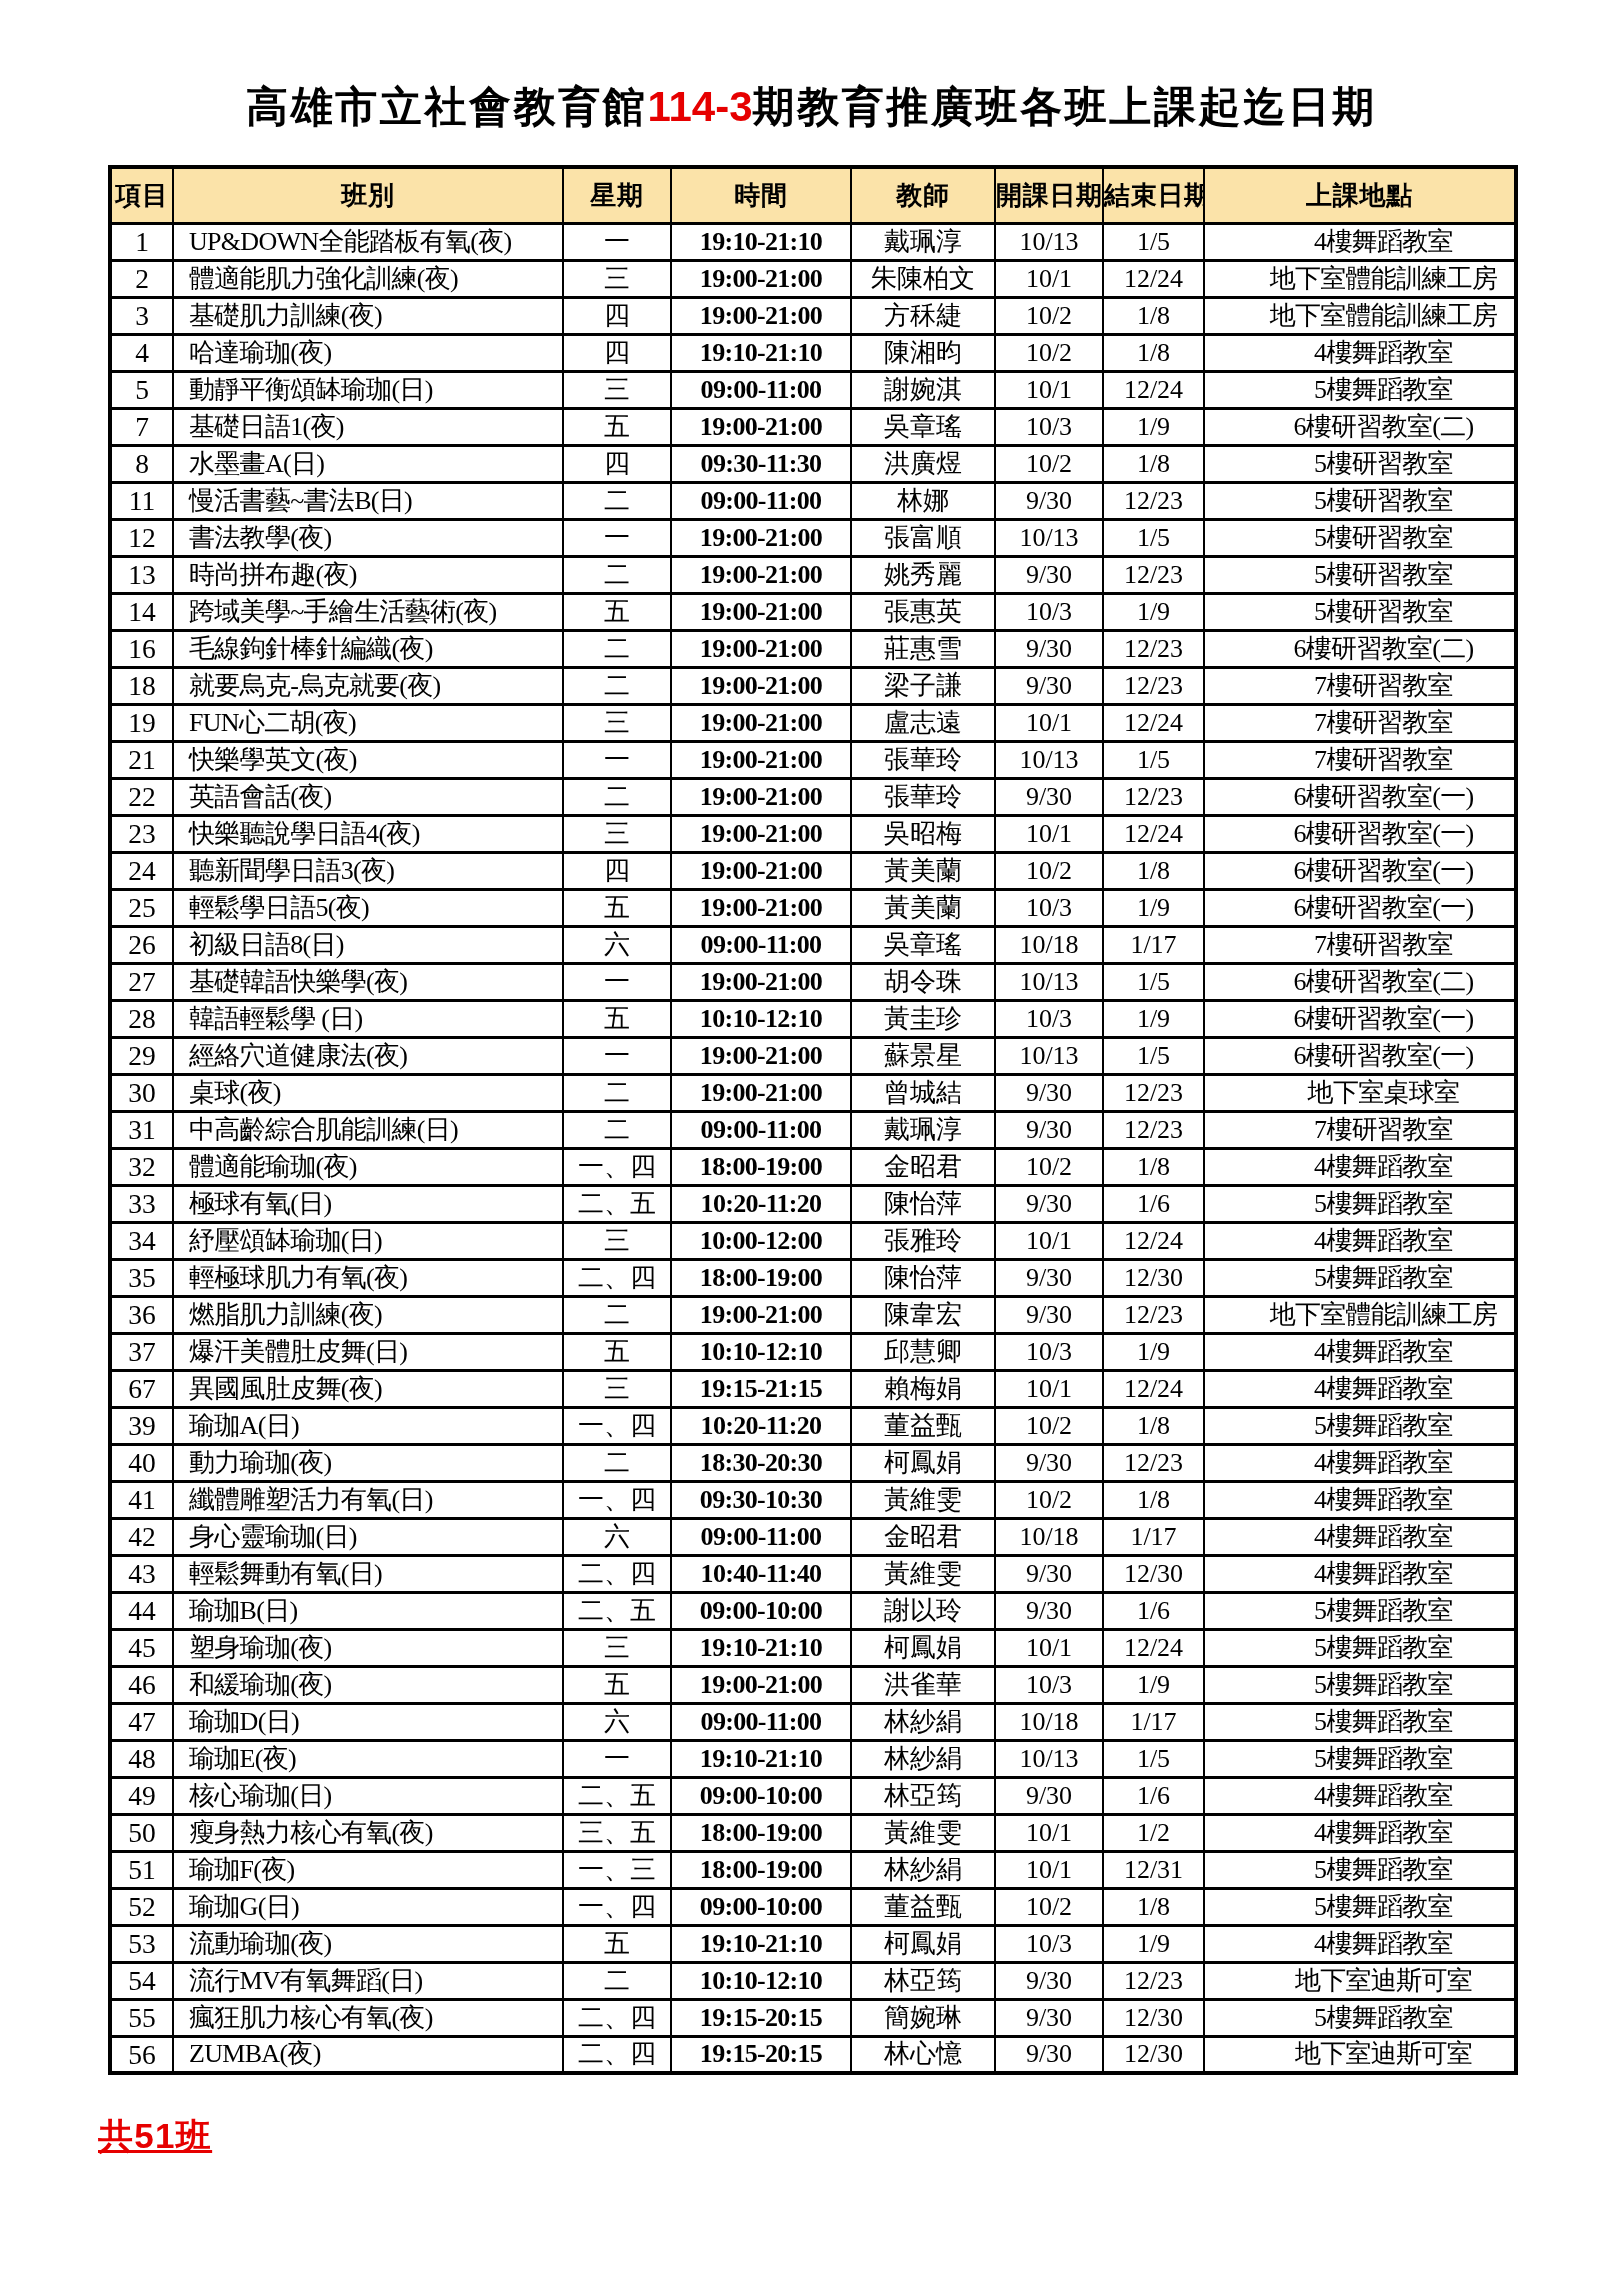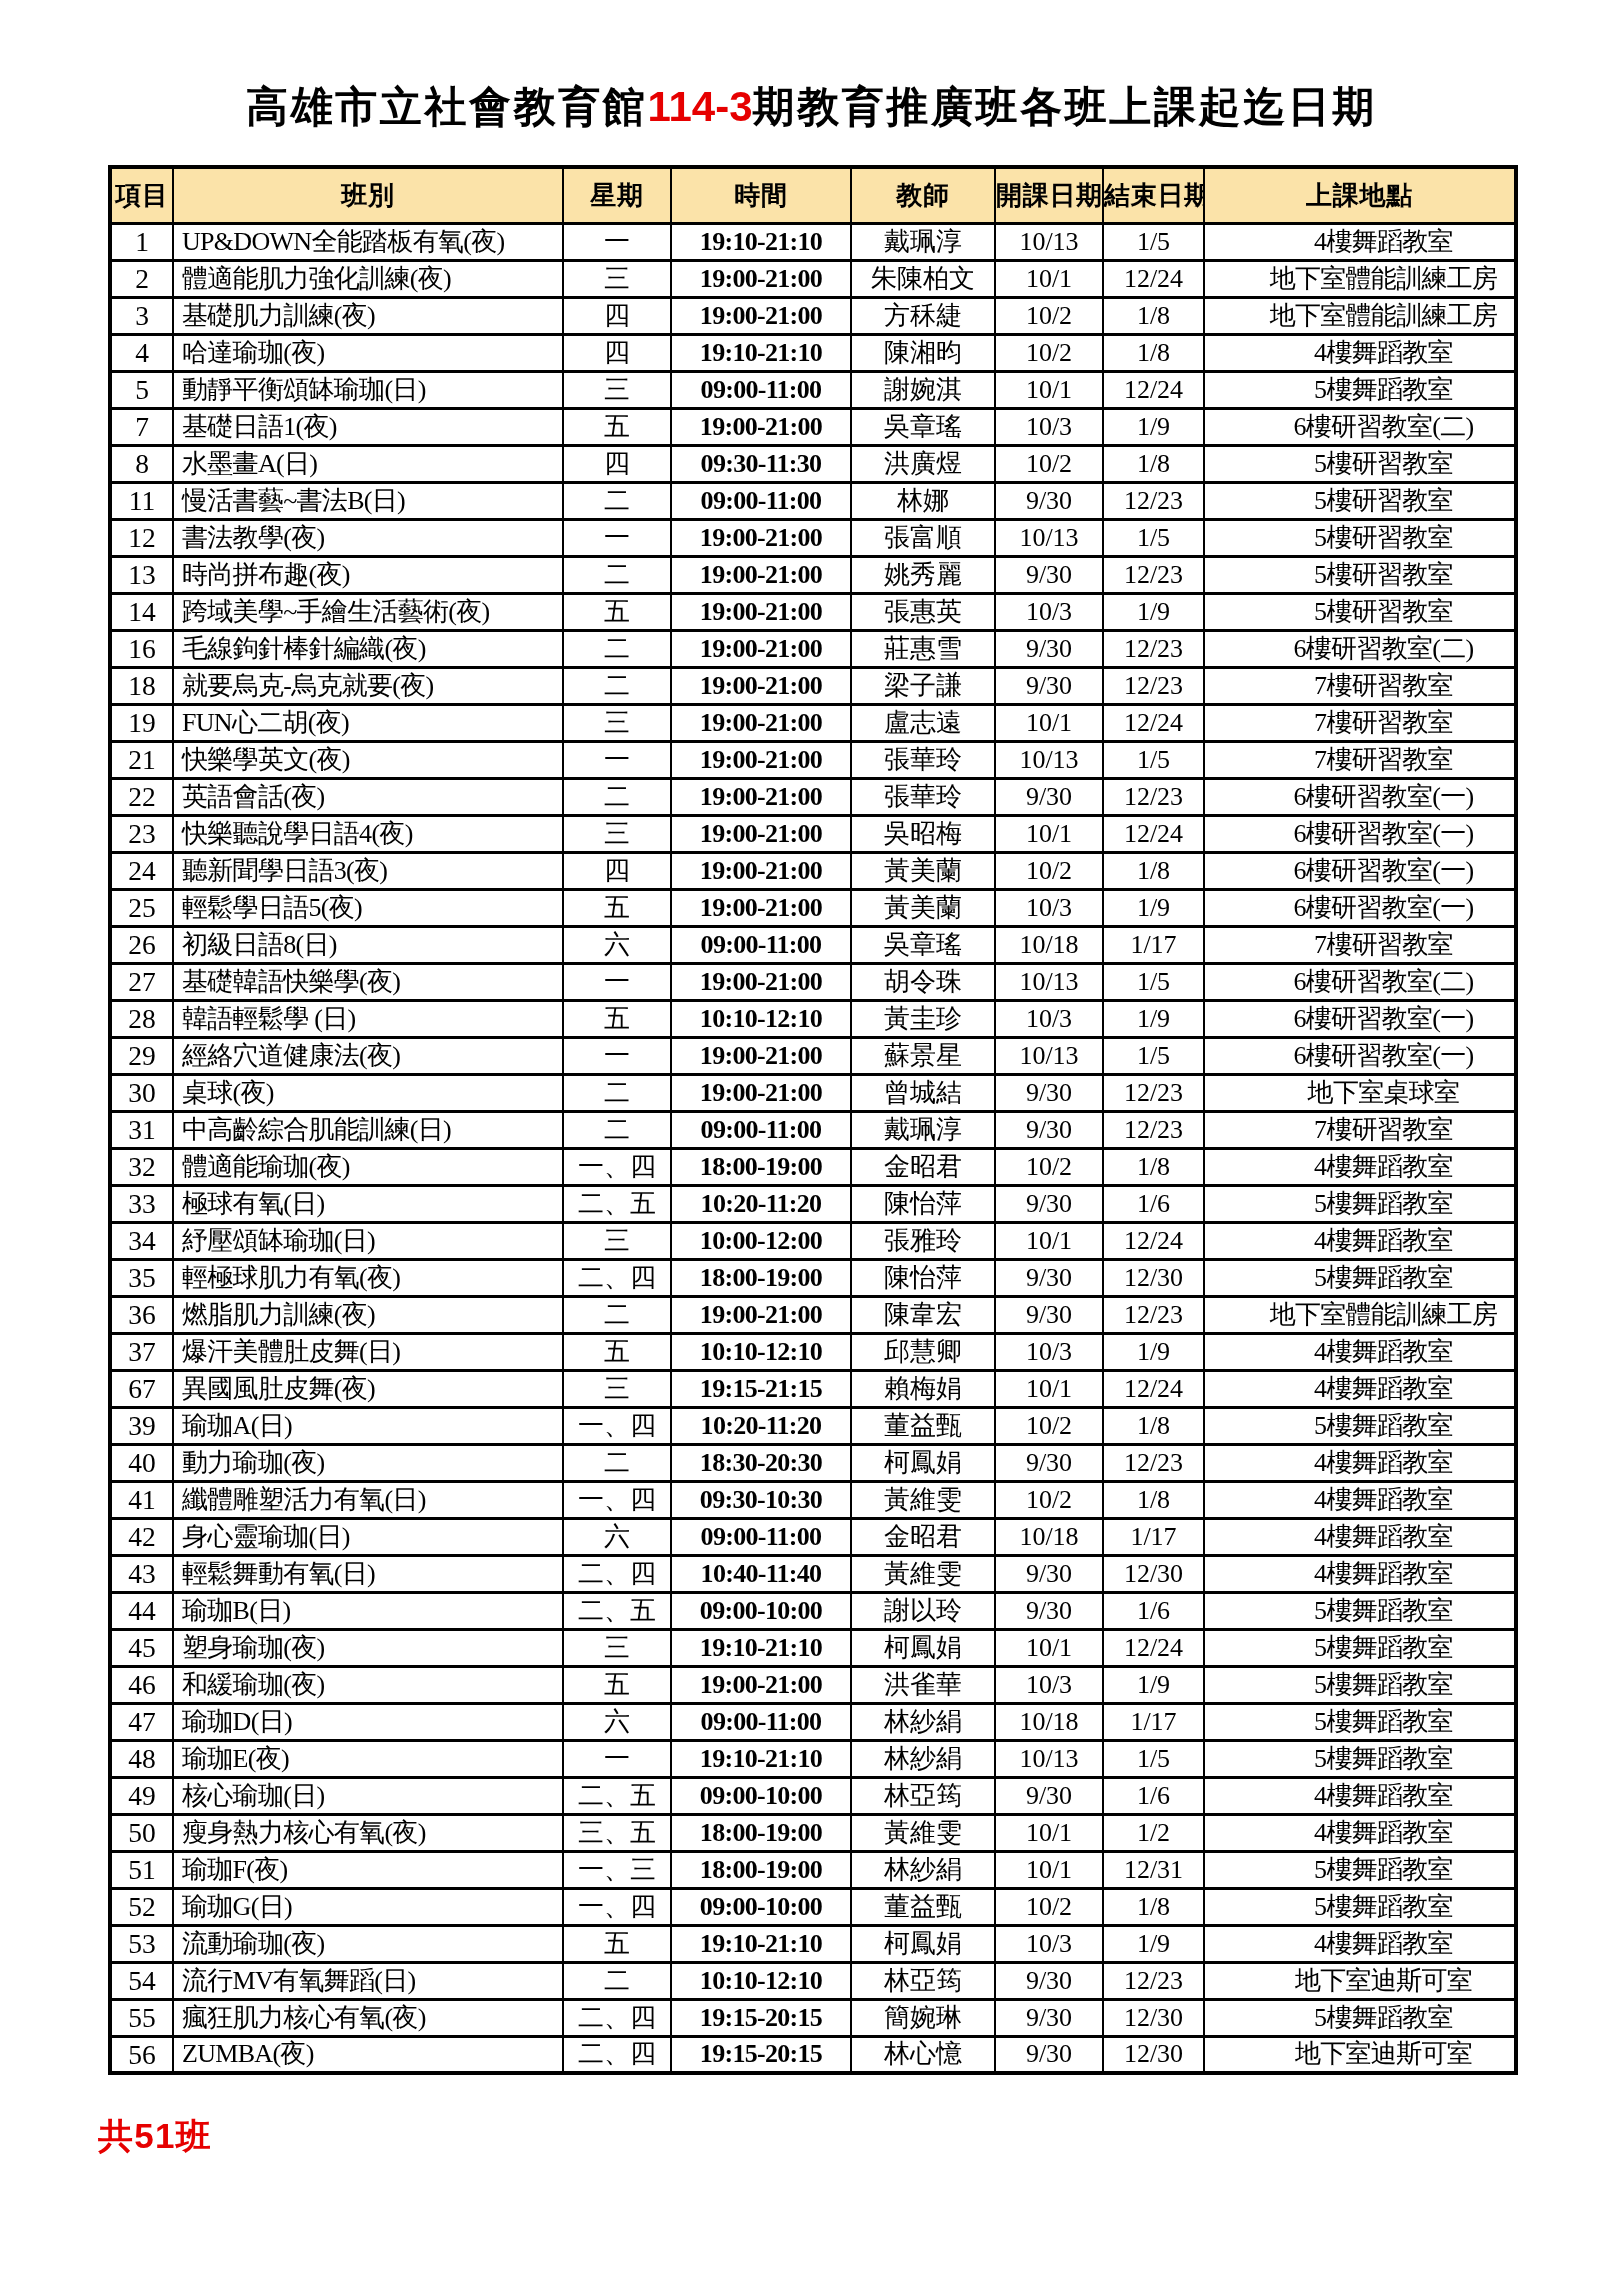--- a/index.html
+++ b/index.html
@@ -65,34 +65,35 @@
     font-weight:bold;
     letter-spacing:0.7px;
   }
   tbody td{
     height:37px;
     font-size:26px;
     line-height:1;
   }
   td.cell-name{
     text-align:left;
-    padding-left:8px;
+    padding-left:15px;
     letter-spacing:-0.7px;
   }
   td.cell-item{font-size:27.5px;}
   td.cell-time{letter-spacing:-0.7px;font-weight:bold;}
   td.cell-loc{letter-spacing:-0.7px;padding-left:48px;}
   .footer-total{
     margin-top:38px;
     margin-left:98px;
     font-size:35px;
     font-weight:bold;
     color:var(--accent-red);
     font-family:"Liberation Sans","DejaVu Sans",sans-serif;
     letter-spacing:1.3px;
+    text-decoration:underline;
   }
 </style>
 </head>
 <body>
 
 <div class="page">
 
   <div class="page-title">
     <span>高雄市立社會教育館</span><span class="term">114-3</span><span>期教育推廣班各班上課起迄日期</span>
   </div>

